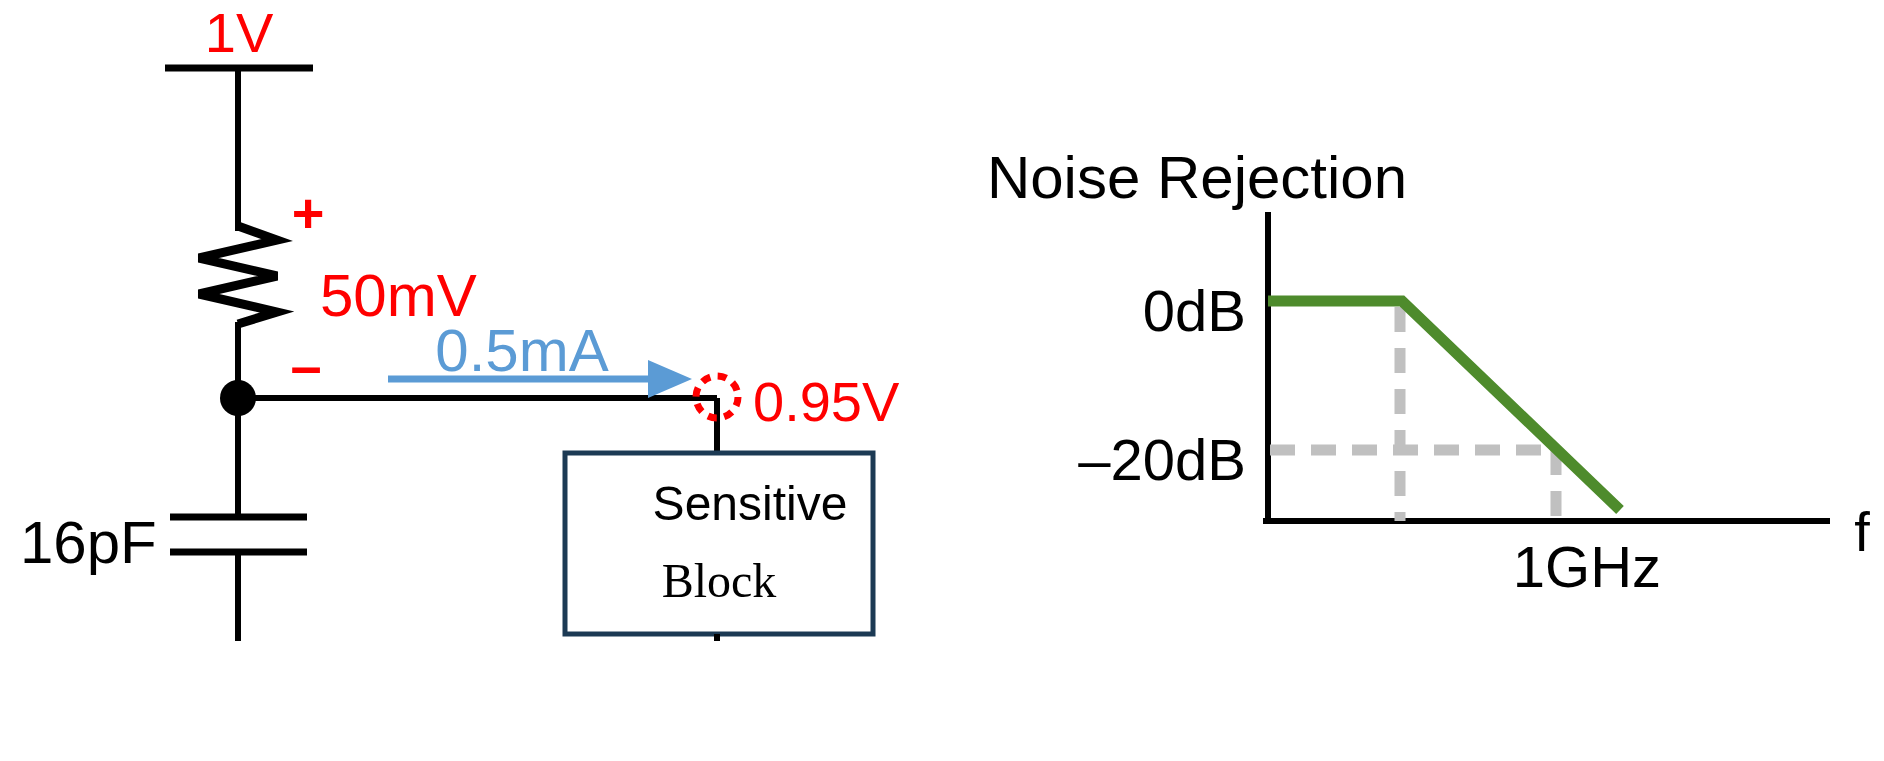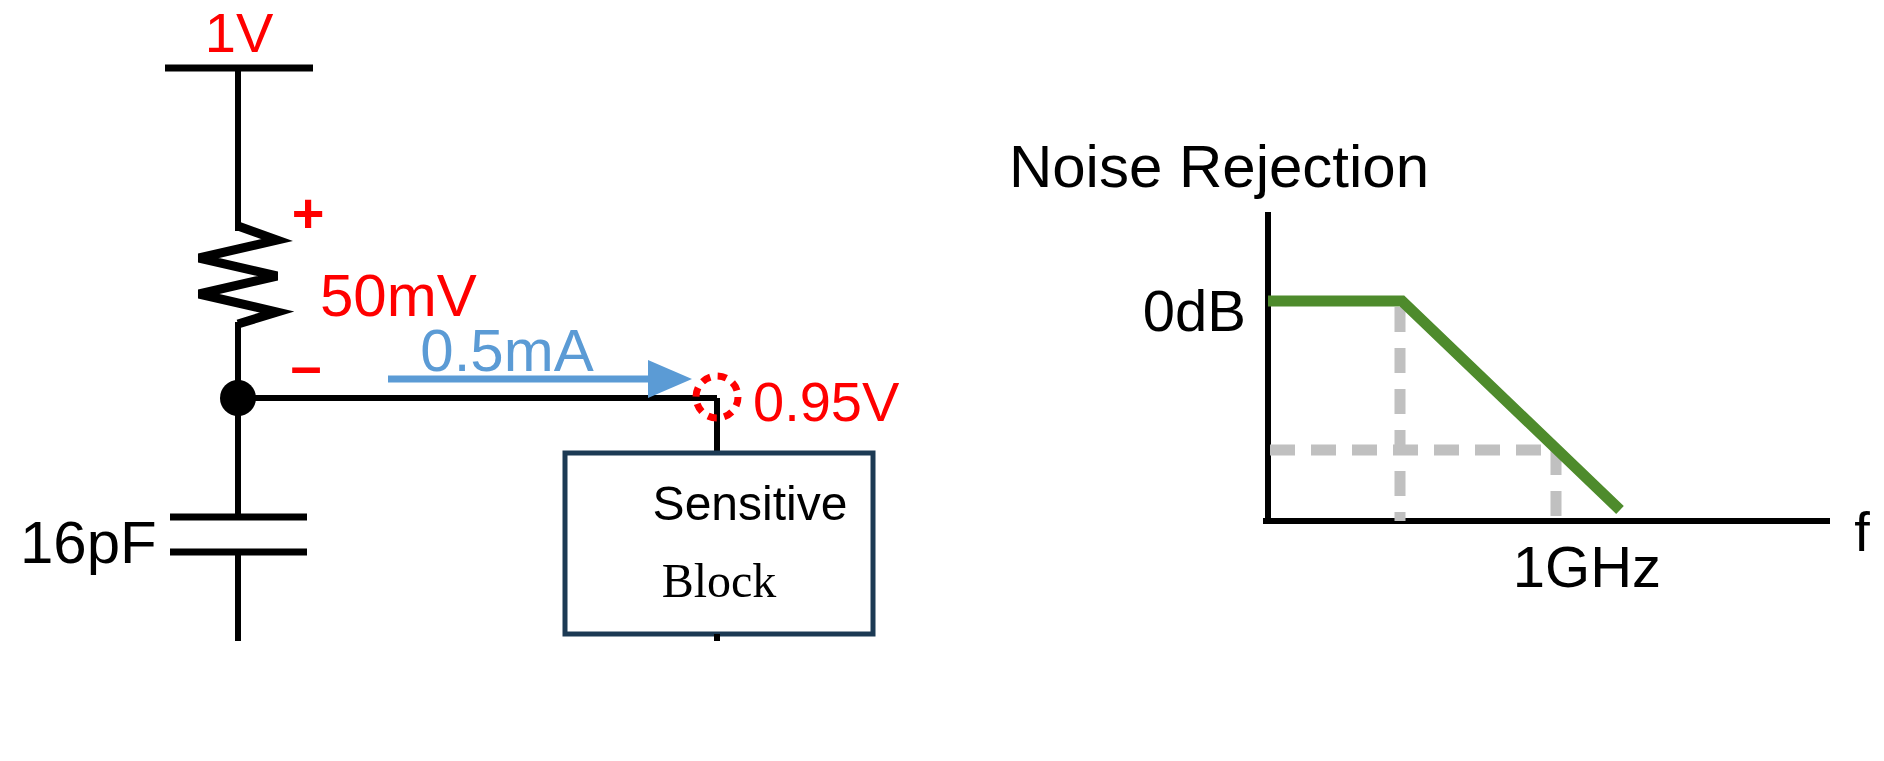--- a/index.html
+++ b/index.html
@@ -76,24 +76,25 @@
     <line x1="1270" y1="450" x2="1556" y2="450" stroke="#C0C0C0" stroke-width="11" stroke-dasharray="25 16"></line>
     <line x1="1556" y1="450" x2="1556" y2="521" stroke="#C0C0C0" stroke-width="11" stroke-dasharray="25 16"></line>
 
     <polyline points="1268,301 1402,301 1620,510" fill="none" stroke="#4E8B2C" stroke-width="11" stroke-linejoin="miter"></polyline>
   </svg>
 
   <div class="lbl red f56 cx" style="left:239px;top:5px;">1V</div>
   <div class="lbl red f56 bold cx" style="left:308px;top:185px;">+</div>
   <div class="lbl red f60" style="left:320px;top:266px;">50mV</div>
   <div class="lbl red f56 bold cx" style="left:306px;top:338px;">–</div>
-  <div class="lbl blue f60 cx" style="left:507px;top:321px;">0.5mA</div>
+  <div class="lbl blue f60 cx" style="left:522px;top:321px;">0.5mA</div>
   <div class="lbl red f56" style="left:753px;top:374px;">0.95V</div>
   <div class="lbl f60" style="left:20px;top:513px;">16pF</div>
   <div class="lbl f48 cx" style="left:750px;top:480px;">Sensitive</div>
   <div class="lbl f48 cx" style="left:719px;top:557px;font-family:Liberation Serif, serif;">Block</div>
 
-  <div class="lbl f60 cx" style="left:1197px;top:137px;margin-left:22px;">Noise Rejection</div>
+  <div class="lbl f60 cx" style="left:1197px;top:148px;">Noise Rejection</div>
   <div class="lbl f50" style="right:638px;top:282px;">0dB</div>
+  <div class="lbl f50" style="right:638px;top:431px;">–20dB</div>
   <div class="lbl f50 cx" style="left:1587px;top:538px;">1GHz</div>
   <div class="lbl f56 cx" style="left:1862px;top:504px;">f</div>
 
 </div>
 
 </body></html>

